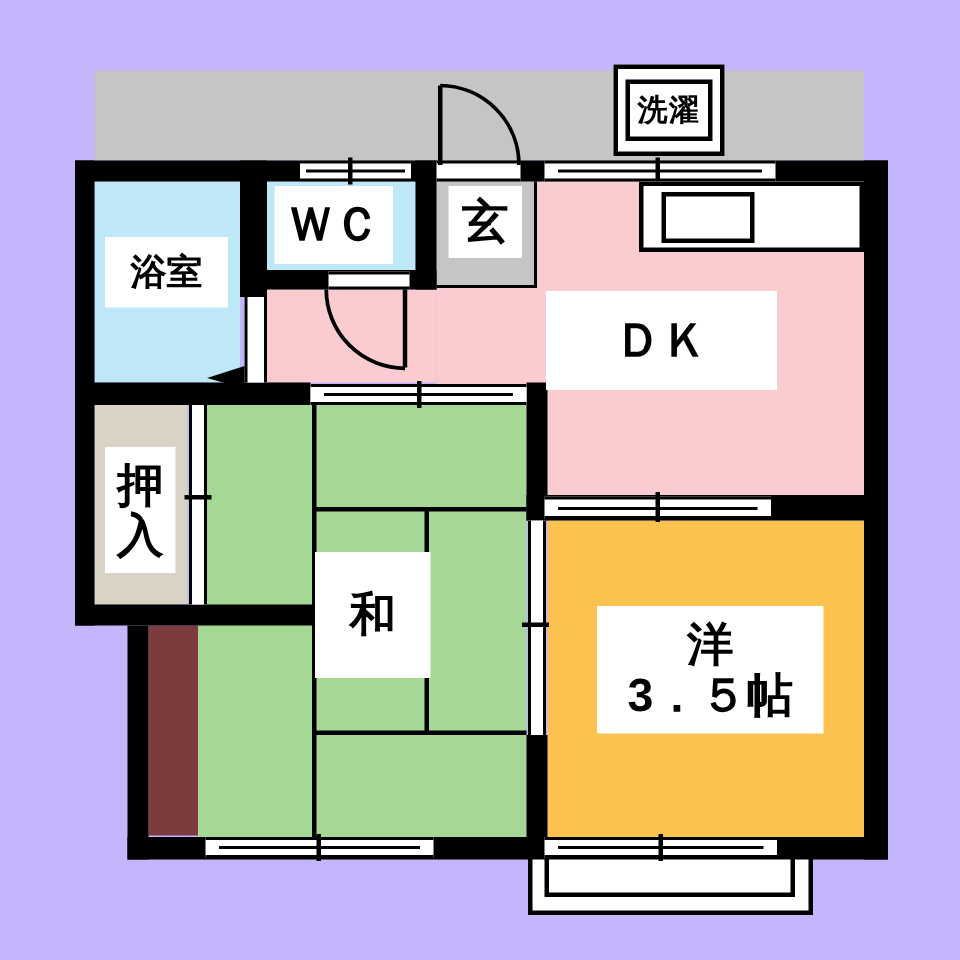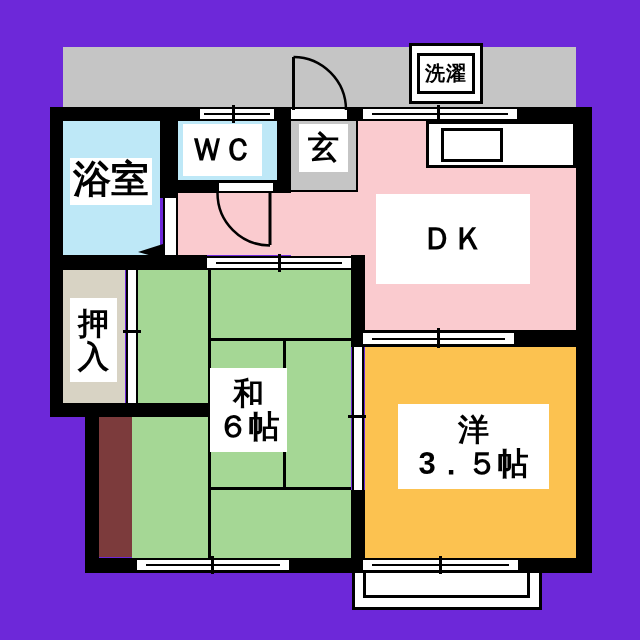--- a/index.html
+++ b/index.html
@@ -1,16 +1,16 @@
 <!DOCTYPE html>
 <html><head>
 <meta charset="utf-8">
 <style>
   html,body{margin:0;padding:0;background:#fff;}
-  #plan{position:relative;width:640px;height:640px;background:#6d28d9;overflow:hidden;
+  #plan{position:relative;width:640px;height:640px;background:#c4b5fd;overflow:hidden;
         font-family:"Liberation Sans","DejaVu Sans",sans-serif;}
   .abs{position:absolute;box-sizing:border-box;}
   
   .corridor{background:#c5c5c5;}
   .bath,.wc{background:#bee8f7;}
   .pink{background:#facbcf;}
   .genkan{background:#c5c5c5;border-right:2px solid #000;border-bottom:2px solid #000;}
   .green{background:#a5d795;}
   .orange{background:#fcc250;}
   .beige{background:#d8d3c4;}
@@ -26,21 +26,21 @@
   
   .counter{background:#fff;border:3px solid #000;}
   .sink{background:#fff;border:3px solid #000;}
   .balcony{background:#fff;border:3px solid #000;}
   .laundry{background:#fff;border:3px solid #000;display:flex;align-items:center;justify-content:center;}
   .laundry .inner{border:3px solid #000;padding:4px 5px;font-size:20px;font-weight:600;letter-spacing:1px;white-space:nowrap;}
   
   .label{background:#fff;color:#000;display:flex;flex-direction:column;align-items:center;
          justify-content:center;text-align:center;font-weight:600;line-height:1.08;}
   .lg{font-size:31px;text-align:right;}
-  .md{font-size:38px;font-family:Liberation Mono, monospace;}
+  .md{font-size:24px;}
   .vtext{display:flex;flex-direction:column;align-items:center;justify-content:center;}
   svg{position:absolute;left:0;top:0;}
 </style>
 </head>
 <body>
 
 <div id="plan">
 
   <div class="abs corridor" style="left:63px;top:47px;width:513px;height:60px;"></div>
   <div class="abs balcony" style="left:352px;top:561px;width:190px;height:49px;"></div>
@@ -125,26 +125,25 @@
 
   <div class="abs label" style="left:70px;top:158px;width:82px;height:47px;">
     <span class="md">浴室</span>
   </div>
   <div class="abs label" style="left:183px;top:124px;width:79px;height:52px;">
     <span class="lg">ＷＣ</span>
   </div>
   <div class="abs label" style="left:299px;top:124px;width:49px;height:48px;">
     <span class="lg">玄</span>
   </div>
-  <div class="abs label" style="left:376px;top:194px;width:154px;height:90px;gap:40px;">
+  <div class="abs label" style="left:364px;top:194px;width:154px;height:66px;gap:40px;">
     <span class="lg">ＤＫ</span>
   </div>
   <div class="abs label" style="left:210px;top:368px;width:77px;height:84px;">
     <span class="lg">和</span>
-    <span class="lg">６帖</span>
   </div>
   <div class="abs label" style="left:398px;top:404px;width:151px;height:85px;">
     <span class="lg">洋</span>
     <span class="lg">3．５帖</span>
   </div>
   <div class="abs label vtext" style="left:70px;top:298px;width:47px;height:84px;">
     <span class="lg">押</span>
     <span class="lg">入</span>
   </div>
 

